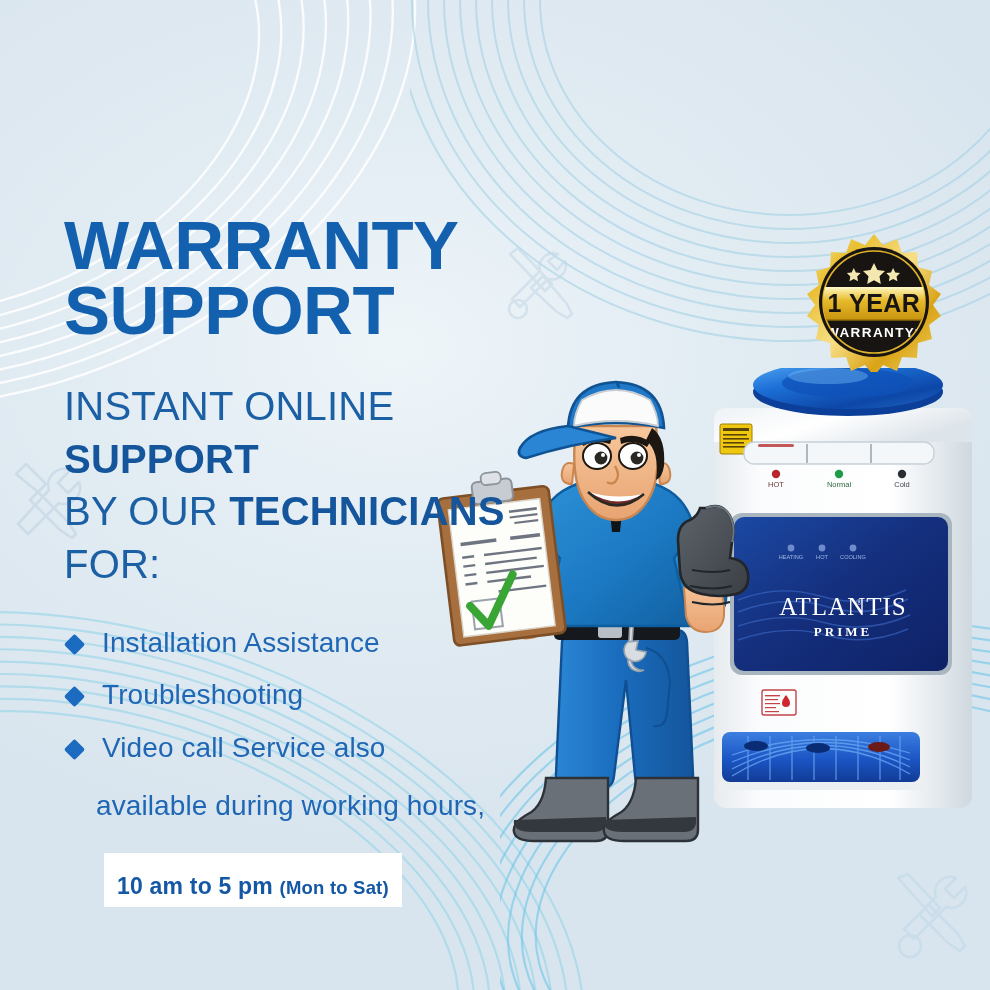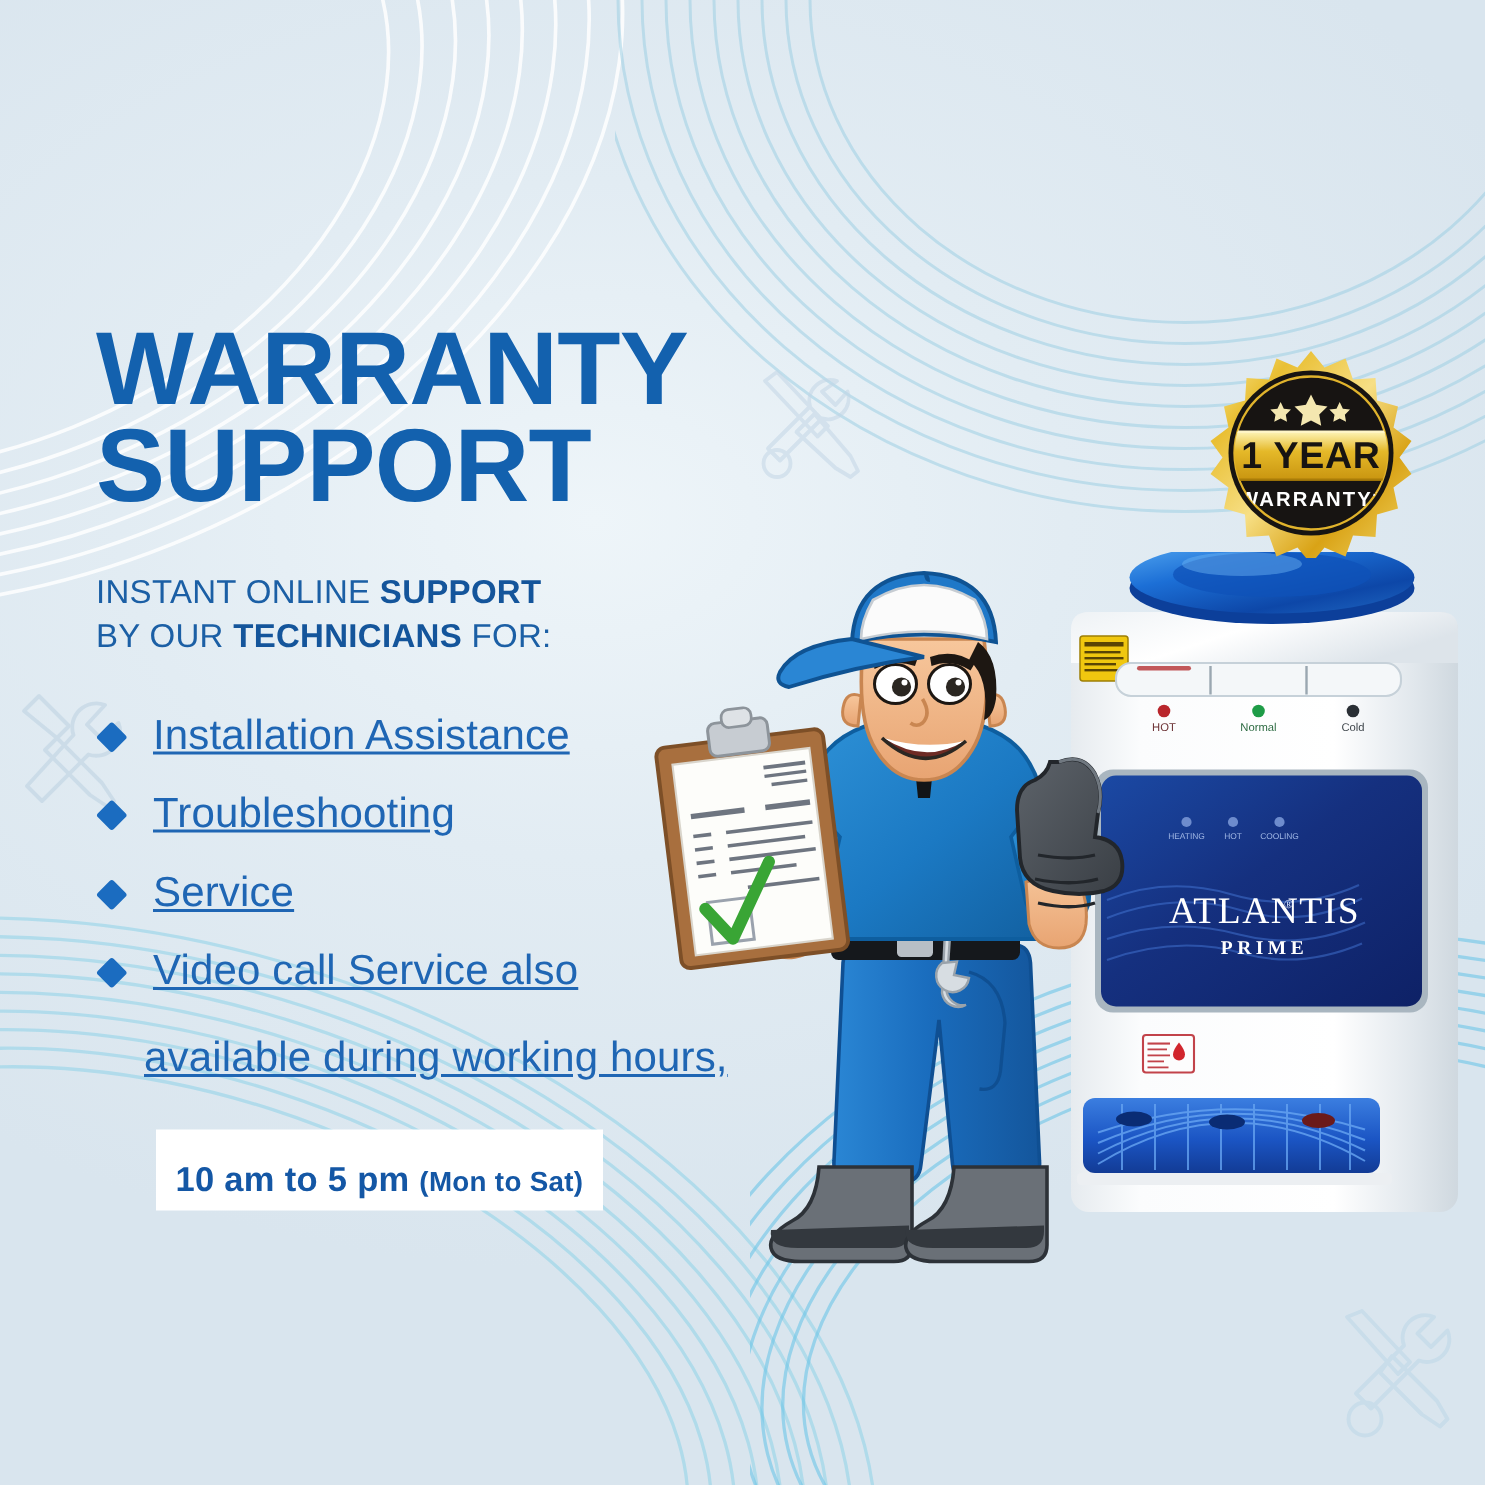--- a/index.html
+++ b/index.html
@@ -30,29 +30,28 @@
   .content{position:absolute;left:64px;top:214px;width:520px;z-index:6;}
   .headline{
     font-family:"Liberation Sans", sans-serif;
     font-weight:bold;color:#1361ae;
     font-size:69px;line-height:0.94;letter-spacing:-0.5px;
     margin:0;
   }
   .headline .l2{display:block;}
   .subhead{
     margin:36px 0 0 0;color:#1b5fa5;
-    font-size:22px;line-height:1.32;letter-spacing:.2px;font-weight:400;
+    font-size:40px;line-height:1.32;letter-spacing:.2px;font-weight:400;
   }
   .subhead b{font-weight:bold;color:#14559b;}
   ul.features{list-style:none;margin:36px 0 0 0;padding:0;}
   ul.features li{
     position:relative;padding-left:38px;
     color:#1f66b4;font-size:28px;line-height:1.12;margin-bottom:21px;
     letter-spacing:.1px;
-    text-decoration:underline;
   }
   ul.features li .dia{
     position:absolute;left:3px;top:10px;width:15px;height:15px;
     background:#1b6cc0;transform:rotate(45deg);border-radius:2px;
   }
   ul.features li.wrap .cont{display:block;margin-top:27px;margin-left:-6px;}
   .hours{
     display:inline-block;background:#ffffff;
     padding:20px 13px 7px 13px;margin-top:11px;margin-left:40px;
     color:#1457a5;font-weight:bold;font-size:23px;letter-spacing:.2px;
@@ -169,24 +168,20 @@
     </p>
 
     <ul class="features">
       <li>
         <span class="dia"></span>
         <span>Installation Assistance</span>
       </li>
       <li>
         <span class="dia"></span>
         <span>Troubleshooting</span>
-      </li>
-      <li>
-        <span class="dia"></span>
-        <span>Service</span>
       </li>
       <li class="wrap">
         <span class="dia"></span>
         <span>Video call Service also</span>
         <span class="cont">available during working hours,</span>
       </li>
     </ul>
 
     <div class="hours">
       <span>10 am to 5 pm </span><span class="days">(Mon to Sat)</span>

